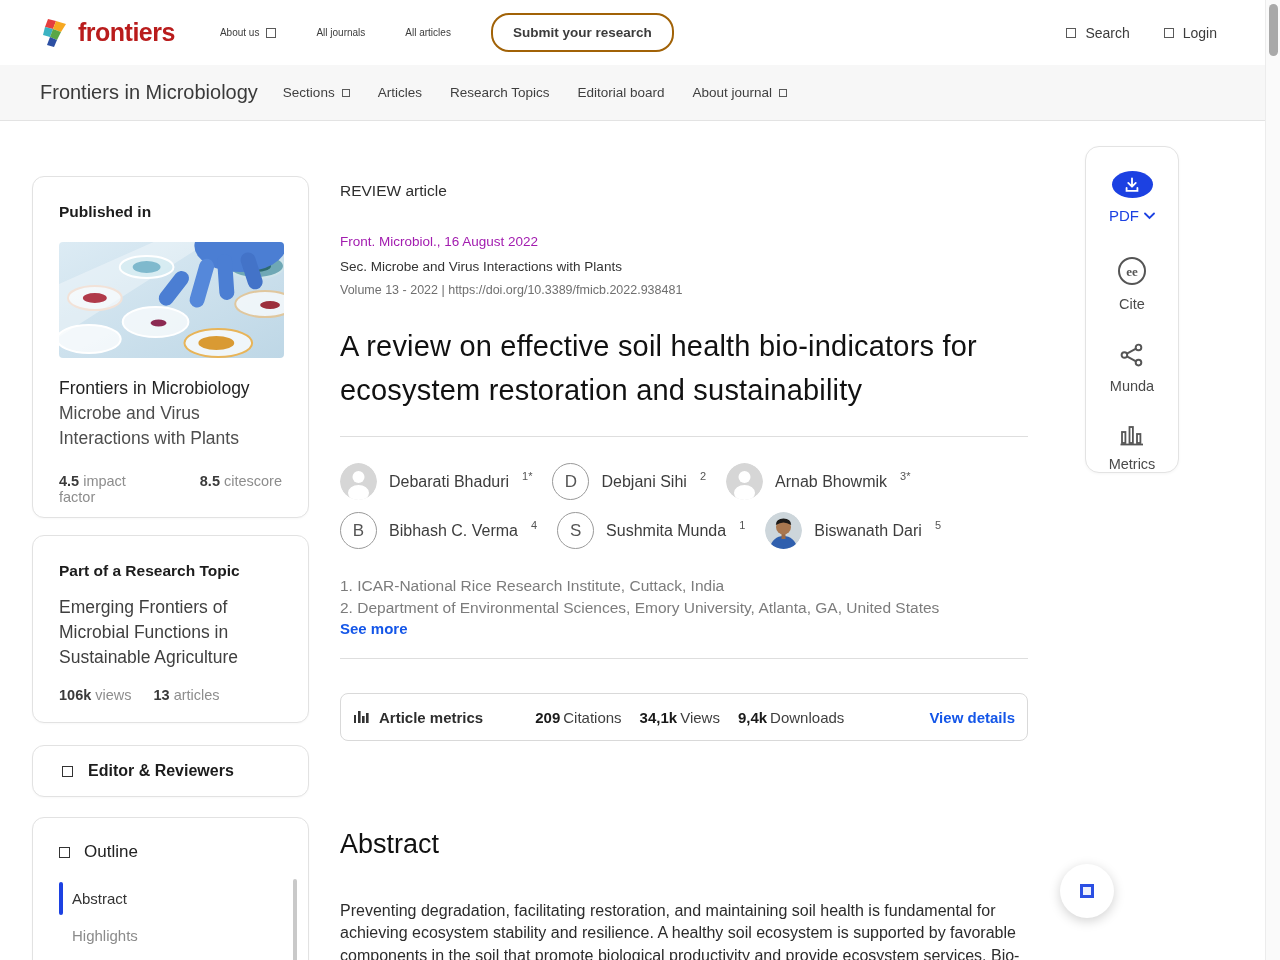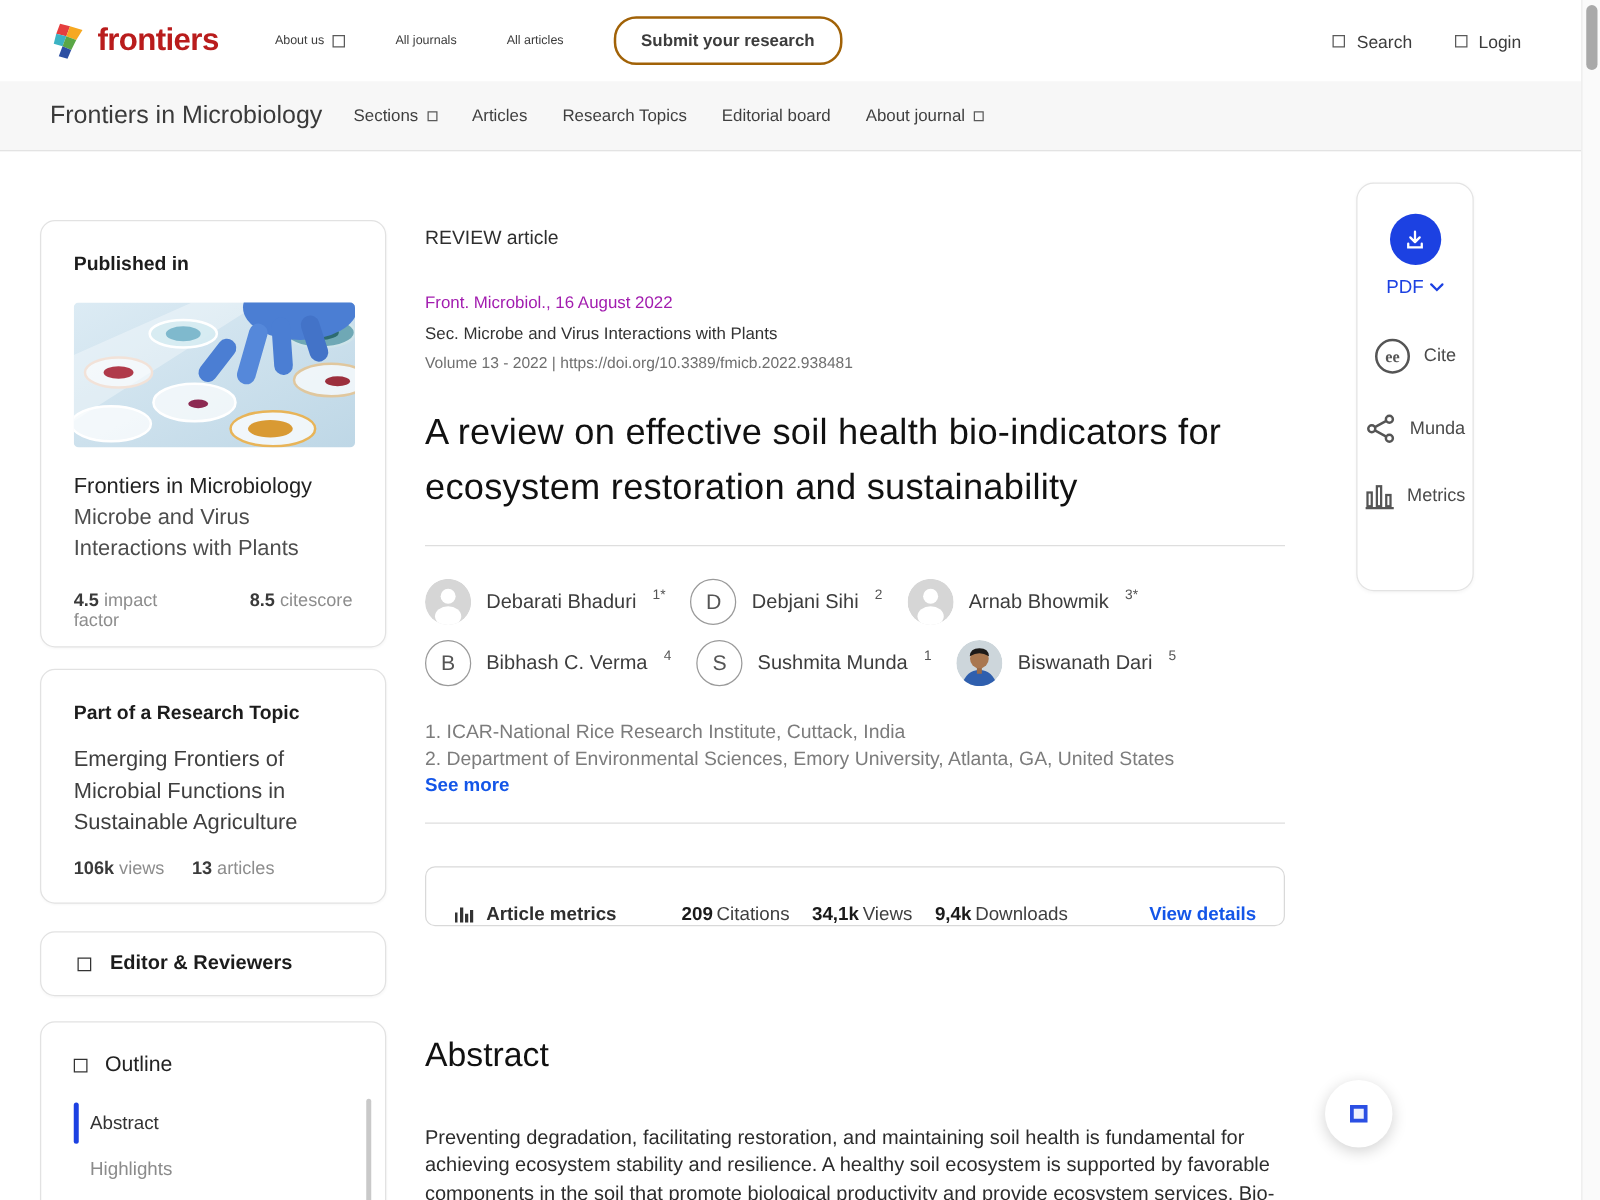--- a/index.html
+++ b/index.html
@@ -69,33 +69,33 @@
   .authors { margin-top:26px; display:flex; flex-direction:column; gap:12px; }
   .authors-row { display:flex; gap:20px; }
   .author { display:flex; align-items:center; gap:12px; cursor:pointer; }
   .avatar { width:37px; height:37px; border-radius:50%; overflow:hidden; flex:none; display:flex; align-items:center; justify-content:center; }
   .avatar-initial { border:1px solid #9a9a9a; background:#fff; font-size:17px; color:#555; }
   .author-name { font-size:16px; color:#3d3d3d; }
   .author-sup { font-size:11px; color:#555; position:relative; top:-6px; margin-left:1px; }
   .affils { margin-top:26px; }
   .affil { font-size:15.5px; color:#7c7c7c; line-height:22px; }
   .see-more { display:inline-block; font-size:15px; font-weight:bold; color:#1456e8; margin-top:1px; text-decoration:none; cursor:pointer; }
-  .metrics-bar { margin-top:34px; height:48px; border:1px solid #d9d9d9; border-radius:8px; display:flex; align-items:flex-end; padding:0 22px; }
+  .metrics-bar { margin-top:34px; height:48px; border:1px solid #d9d9d9; border-radius:8px; display:flex; align-items:center; padding:0 12px; }
   .metrics-bar .mtitle { font-size:15px; font-weight:bold; color:#2e2e2e; margin-left:10px; }
   .mstats { display:flex; gap:18px; margin-left:52px; font-size:15px; color:#3f3f3f; }
   .mstat b { color:#1a1a1a; margin-right:3px; }
   .view-details { margin-left:auto; font-size:15px; font-weight:bold; color:#1456e8; text-decoration:none; cursor:pointer; }
   .abstract-title { margin-top:88px; font-size:27px; font-weight:400; color:#111; }
   .abstract-text { margin-top:40px; font-size:16px; color:#2c2c2c; line-height:22.3px; }
 
   
   .action-rail { position:absolute; left:1061px; top:146px; width:94px; height:327px; background:#fff; border:1px solid #e3e3e3; border-radius:14px; box-shadow:0 1px 3px rgba(0,0,0,0.04); display:flex; flex-direction:column; align-items:center;margin-left:24px; }
   .pdf-circle { width:41px; height:41px; border-radius:50%; background:#1c41e2; display:flex; align-items:center; justify-content:center; margin-top:24px; cursor:pointer; }
   .pdf-label { display:flex; align-items:center; gap:5px; margin-top:9px; font-size:15px; color:#1c41e2; cursor:pointer; }
-  .rail-item { display:flex; flex-direction:row; align-items:center; gap:10px; cursor:pointer; }
+  .rail-item { display:flex; flex-direction:column; align-items:center; gap:10px; cursor:pointer; }
   .rail-cite { margin-top:32px; }
   .rail-share { margin-top:30px; }
   .rail-metrics { margin-top:30px; }
   .rail-label { font-size:14.5px; color:#4a4a4a; }
 
   
   .fab { position:absolute; left:1060px; top:864px; width:54px; height:54px; border-radius:50%; background:#fff; box-shadow:0 3px 12px rgba(0,0,0,0.18); display:flex; align-items:center; justify-content:center; cursor:pointer; }
   .fab-sq { width:14px; height:14px; border:3px solid #2b4fe3; background:#eef1fd; }
 
   

